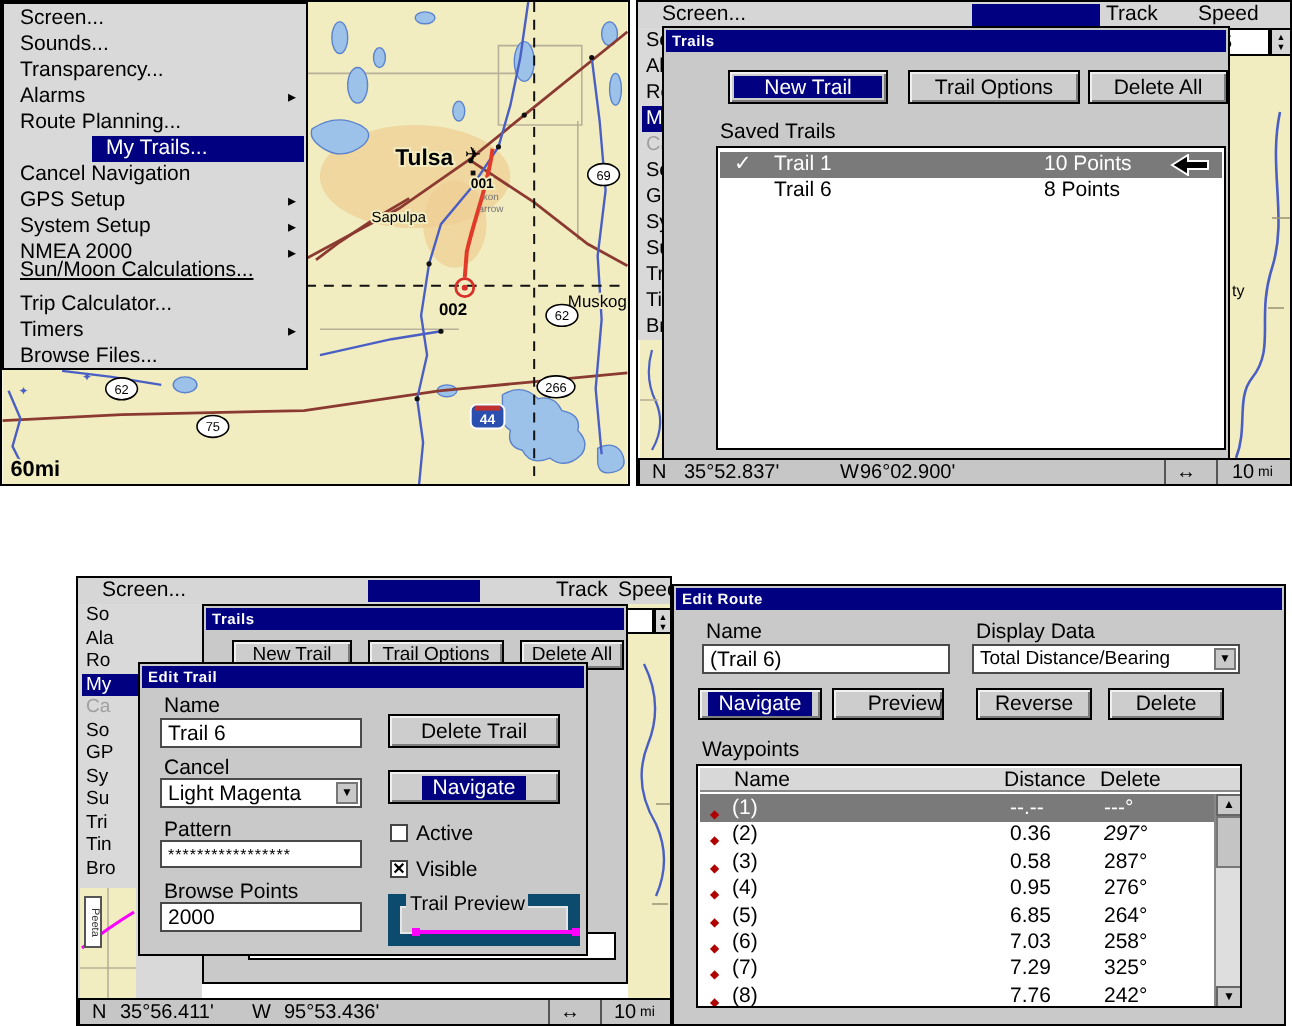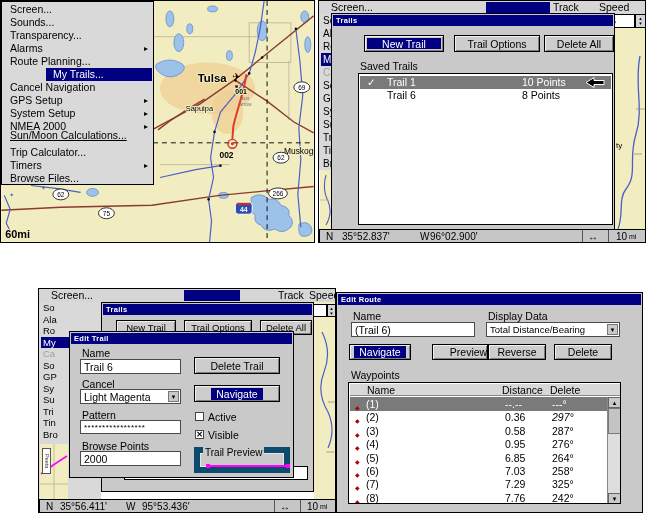--- a/index.html
+++ b/index.html
@@ -385,21 +385,21 @@
     <div class="lbl" style="left:16px;top:17px;">Name</div>
     <div class="input" style="left:14px;top:29px;width:124px;height:15px;">(Trail 6)</div>
     <div class="lbl" style="left:151px;top:17px;">Display Data</div>
     <div class="input" style="left:149px;top:29px;width:134px;height:15px;font-size:9.5px;">
       <span>Total Distance/Bearing</span>
       <span class="dd">▼</span>
     </div>
     <div class="btn hl" style="left:12px;top:51px;width:62px;height:16px;">
       <span class="inner">Navigate</span>
       </div>
-    <div class="btn" style="left:95px;top:51px;width:56px;height:16px;padding-left:17px;">
+    <div class="btn" style="left:79px;top:51px;width:56px;height:16px;padding-left:17px;">
       <span class="inner">Preview</span>
       </div>
     <div class="btn" style="left:151px;top:51px;width:58px;height:16px;">
       <span class="inner">Reverse</span>
       </div>
     <div class="btn" style="left:217px;top:51px;width:58px;height:16px;">
       <span class="inner">Delete</span>
       </div>
     <div class="lbl" style="left:14px;top:76px;">Waypoints</div>
     <div class="listbox" style="left:11px;top:89px;width:273px;height:122px;">

